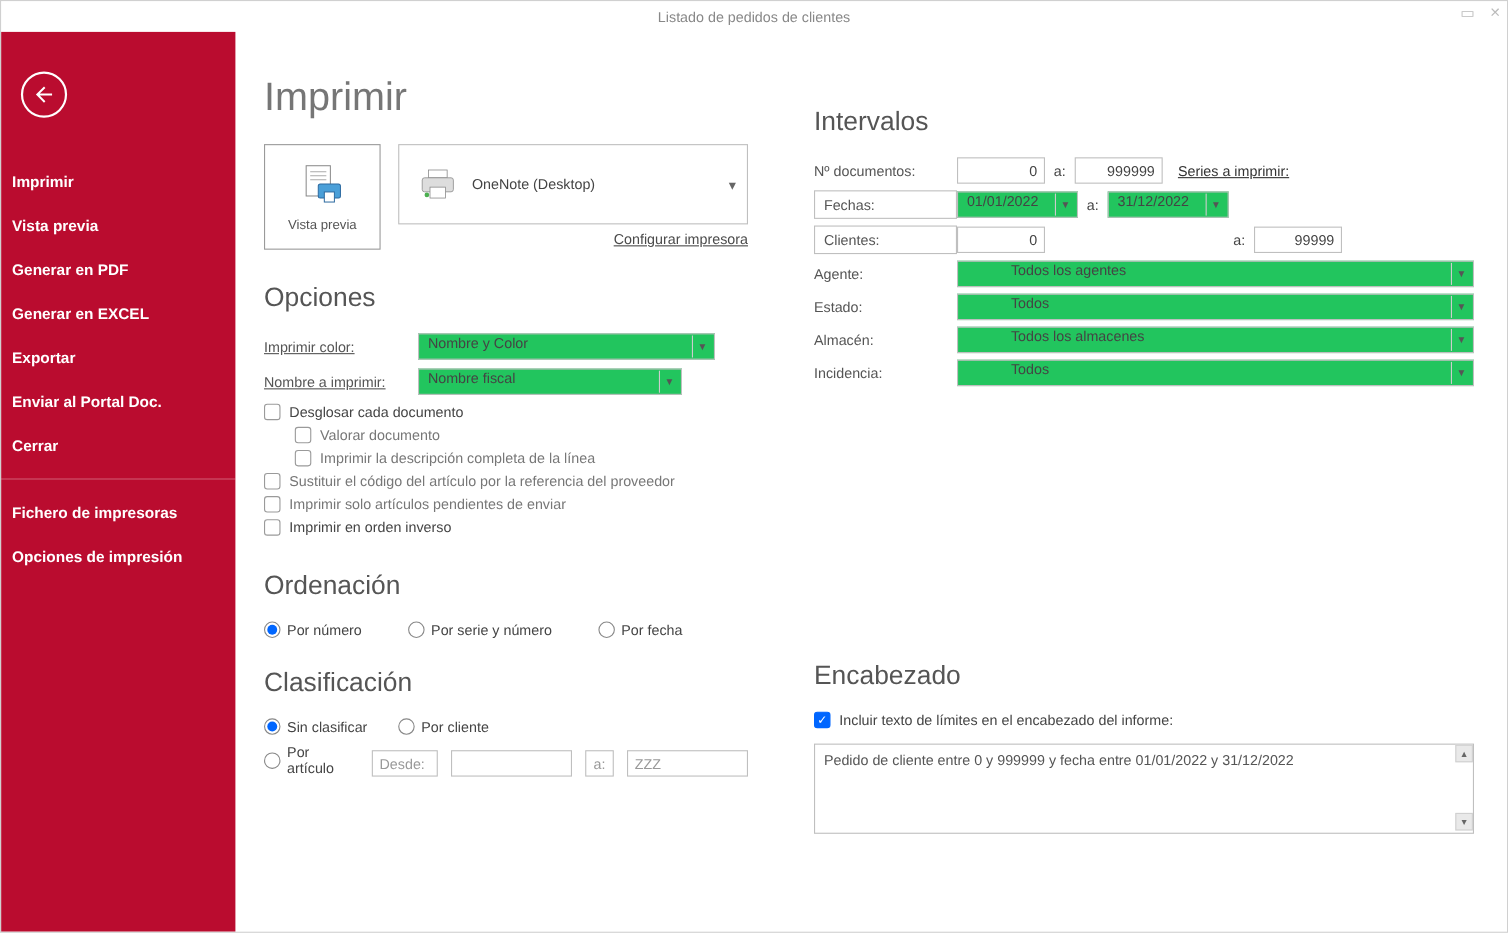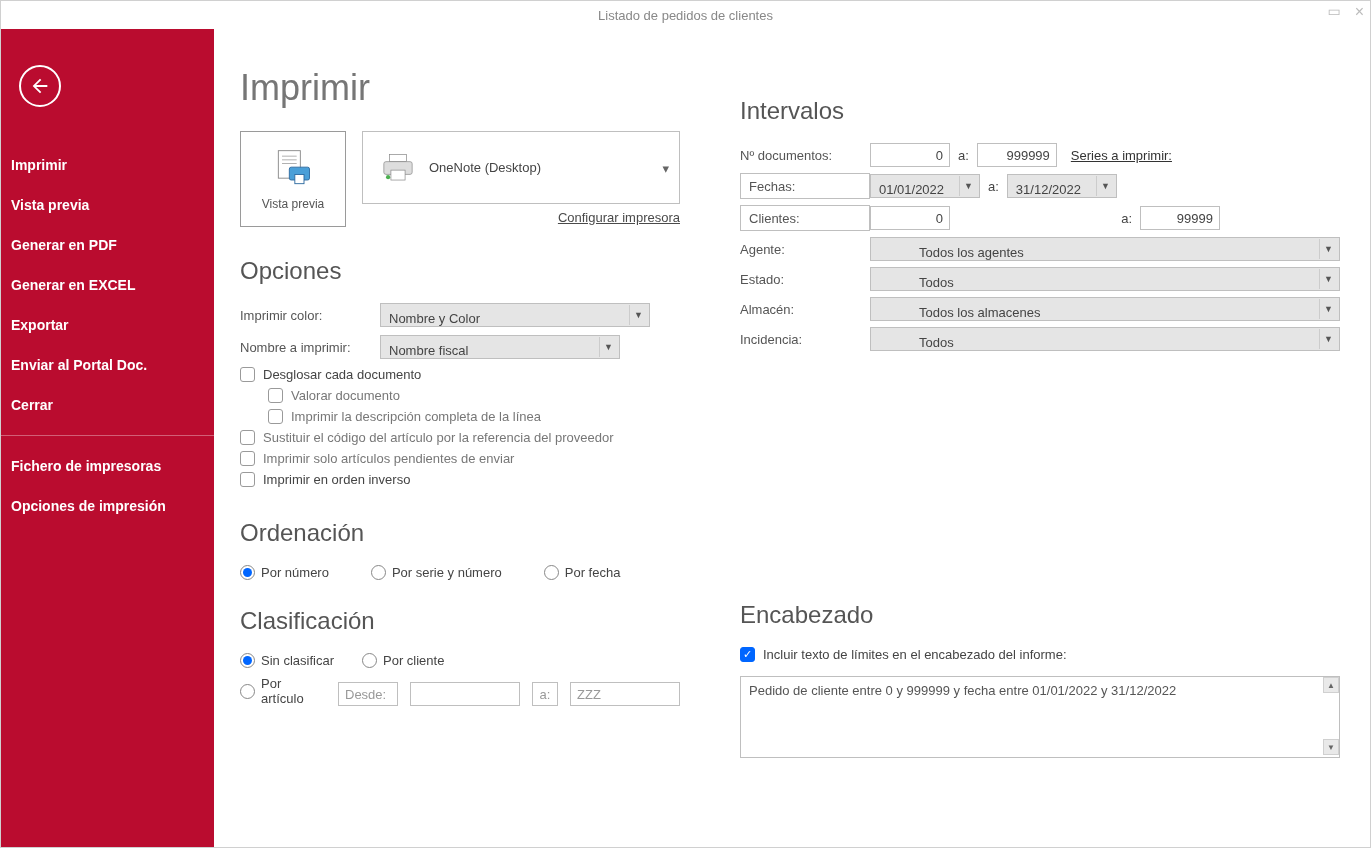--- a/index.html
+++ b/index.html
@@ -125,31 +125,32 @@
     font-size: 13px;
   }
   .form-row {
     display: flex;
     align-items: center;
     margin-bottom: 8px;
   }
   .form-row label.lbl {
     width: 140px;
     color: #555;
+    text-decoration: underline;
   }
   .combo {
     border: 1px solid #bfbfbf;
     height: 24px;
     display: flex;
-    align-items: flex-end;
+    align-items: flex-start;
     padding: 0 6px 0 8px;
     font-size: 13px;
     color: #444;
     position: relative;
-    background: #e5e5e5;
+    background: #22c55e;
     cursor: pointer;
   }
   .combo .drop {
     position: absolute; right: 2px; top: 1px;
     width: 18px; height: 20px;
     border-left: 1px solid #ccc;
     display: flex; align-items: center; justify-content: center;
     color: #555;
     font-size: 9px;
   }

